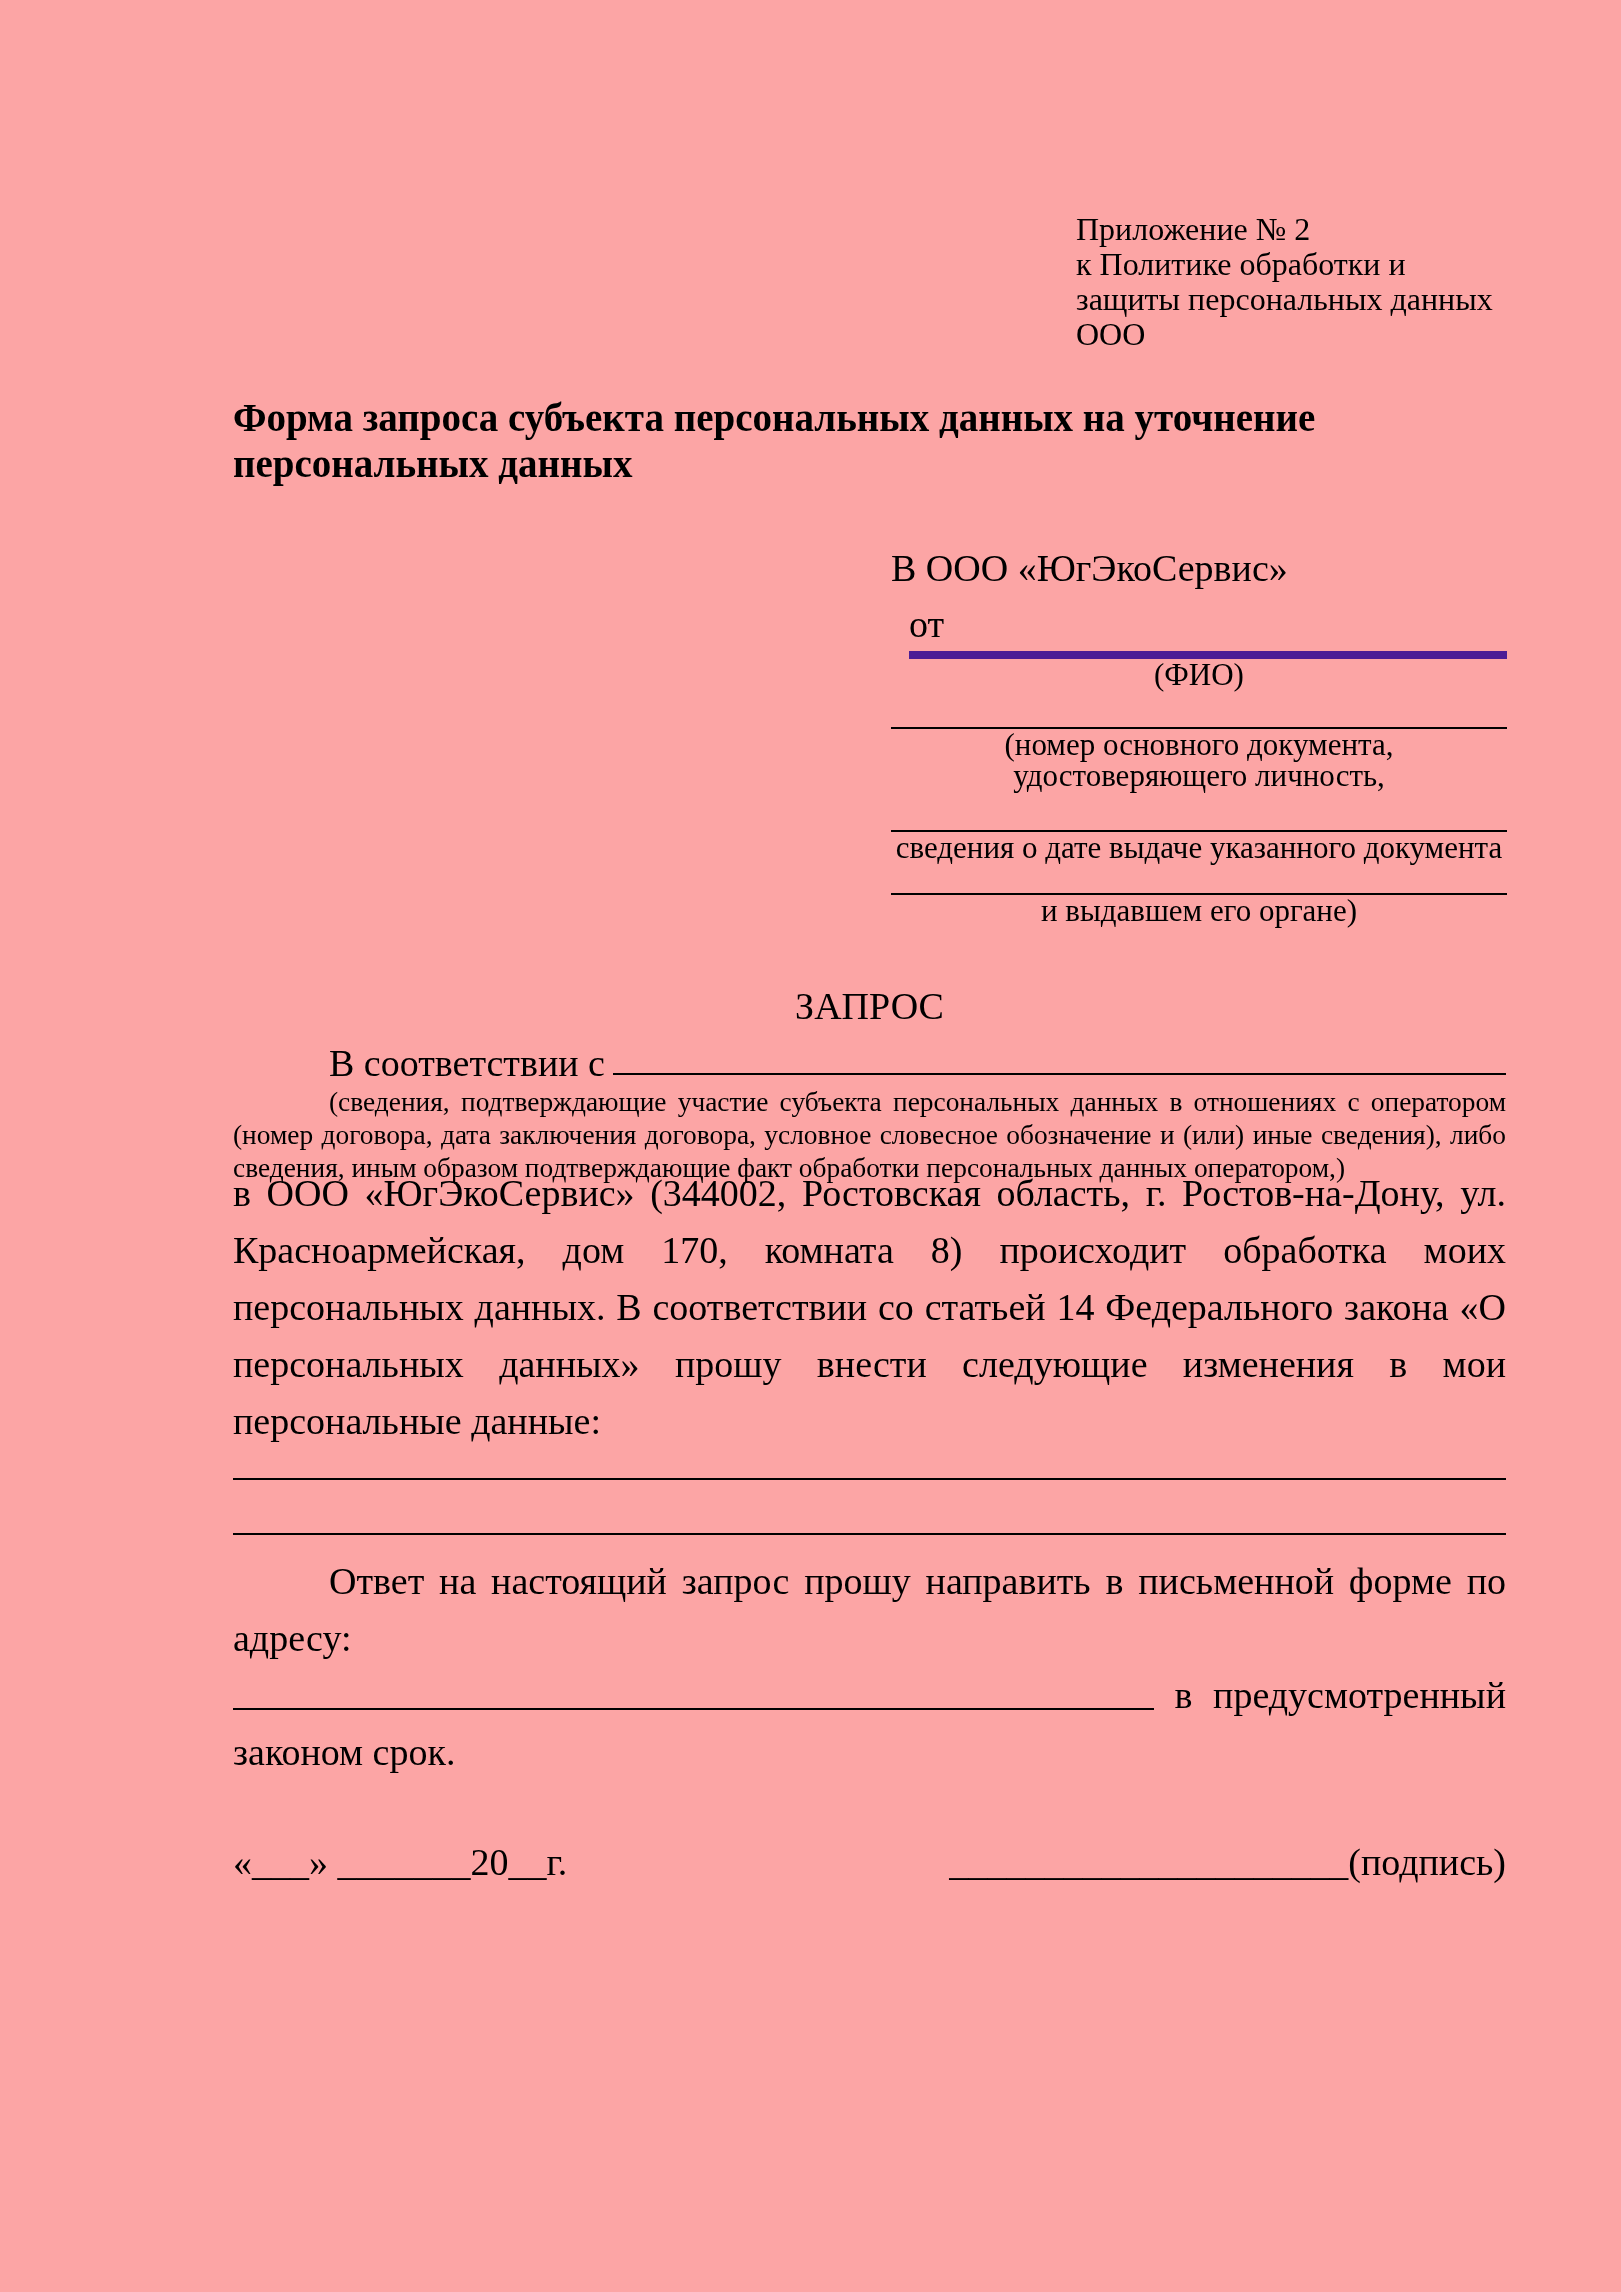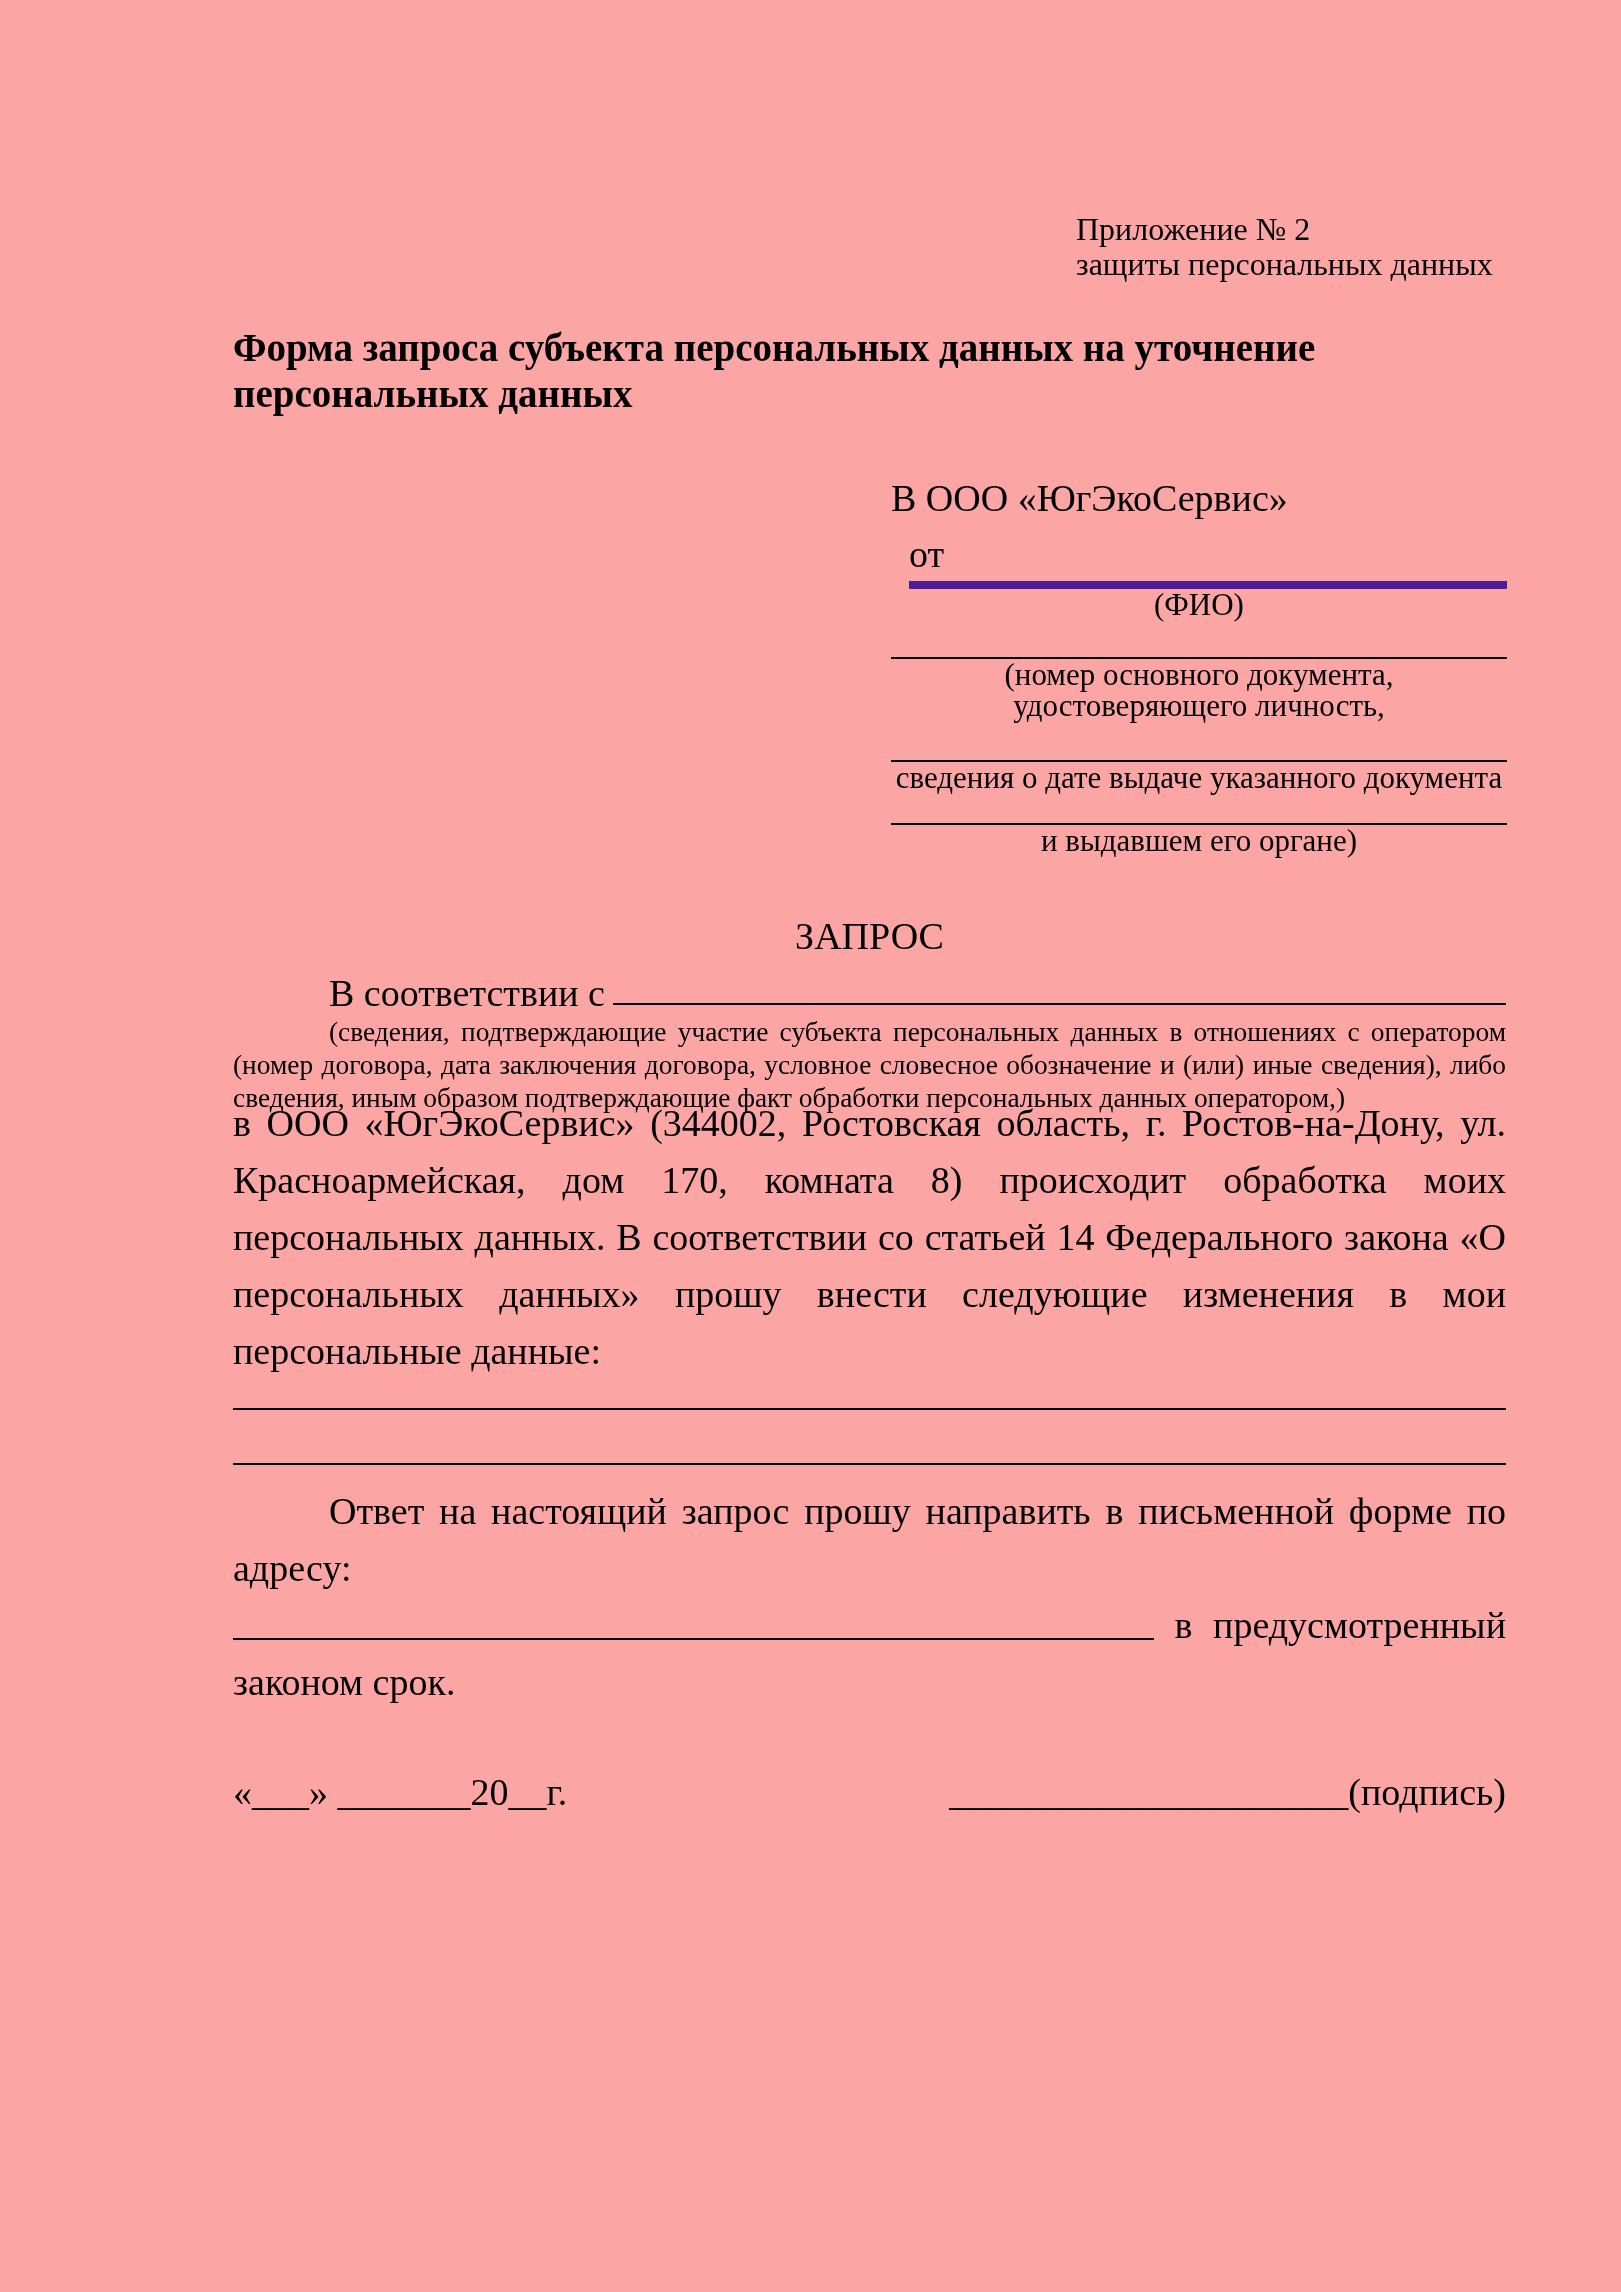--- a/index.html
+++ b/index.html
@@ -130,21 +130,23 @@
   }
   .sig-group { white-space: nowrap; }
 </style>
 </head>
 <body>
 
 <div class="page">
 
   <div class="annex">
     <div>Приложение № 2</div>
+    <div>к Политике обработки и</div>
     <div>защиты персональных данных</div>
+    <div>ООО</div>
   </div>
 
   <div class="doc-title">
     <div>Форма запроса субъекта персональных данных на уточнение</div>
     <div>персональных данных</div>
   </div>
 
   <div class="addressee">
     <div class="addr-to">В ООО «ЮгЭкоСервис»</div>
     <div class="addr-from">от</div>

